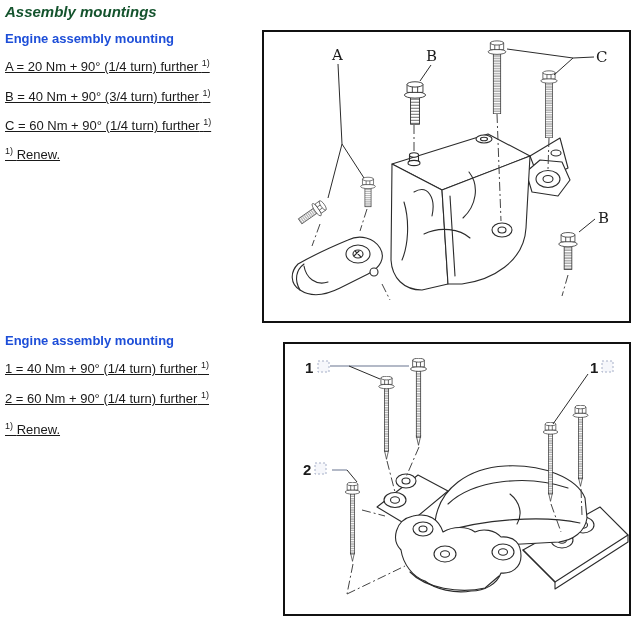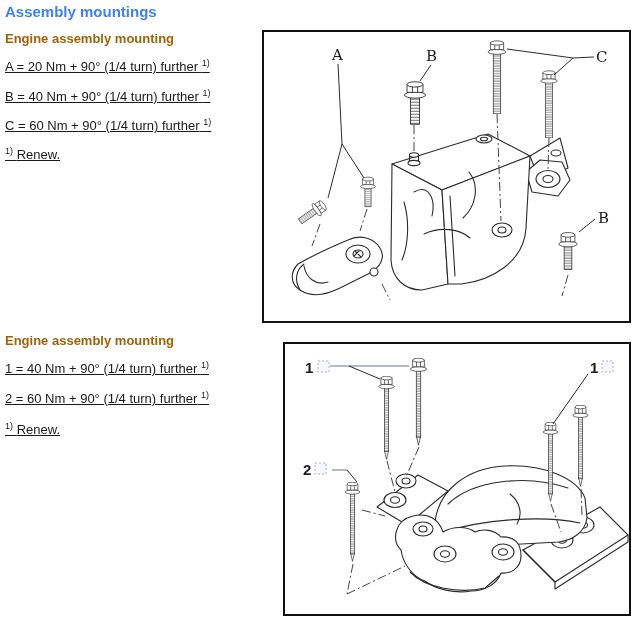--- a/index.html
+++ b/index.html
@@ -2,21 +2,21 @@
 <html><head>
 <meta charset="utf-8">
 <style>
   html,body{margin:0;padding:0;}
   body{
     width:634px;height:617px;position:relative;overflow:hidden;
     background:#ffffff;color:#1a1a1a;
     font-family:"Liberation Sans", sans-serif;
   }
   .h1{position:absolute;left:5px;top:3px;font-size:15px;font-weight:bold;}
-  .h2{position:absolute;left:5px;font-size:13px;font-weight:bold;color:#a16207;white-space:nowrap;}
+  .h2{position:absolute;left:5px;font-size:13px;font-weight:bold;color:#1d4ed8;white-space:nowrap;}
   .spec{position:absolute;left:5px;font-size:13px;white-space:nowrap;text-decoration:underline;}
   .spec sup{font-size:9px;line-height:0;}
   .fig{position:absolute;border:2px solid #111;background:#fff;}
   svg text.cap{font-family:"DejaVu Serif", serif;font-size:15px;fill:#1a1a1a;}
   svg text.num{font-family:"Liberation Sans", sans-serif;font-size:15px;font-weight:600;fill:#1a1a1a;}
   .ink{stroke:#2b2b2b;fill:none;stroke-width:1.1;stroke-linejoin:round;stroke-linecap:round;}
   .inkf{stroke:#2b2b2b;fill:#fff;stroke-width:1.1;stroke-linejoin:round;}
   .dd{stroke:#444;fill:none;stroke-width:1;stroke-dasharray:9 3 2 3;}
   .lead{stroke:#2b2b2b;fill:none;stroke-width:1;}
   .glead{stroke:#9aa3b5;fill:none;stroke-width:1.3;}
@@ -49,25 +49,25 @@
       <path d="M10,106 L13,119 L16,106 Z" fill="#fff" stroke="#2b2b2b"></path>
       <rect x="10" y="15" width="6" height="93" fill="url(#thr)" stroke="#2b2b2b"></rect>
       <ellipse cx="13" cy="15" rx="11" ry="3.2" fill="#fff" stroke="#2b2b2b"></ellipse>
       <path d="M5,3 h16 v9 h-16 z" fill="#fff" stroke="#2b2b2b"></path>
       <path d="M10.3,3 v9 M15.7,3 v9" stroke="#2b2b2b" fill="none"></path>
       <ellipse cx="13" cy="3" rx="8" ry="2.6" fill="#fff" stroke="#2b2b2b"></ellipse>
     </symbol>
   </defs>
 </svg>
 
-<div class="h1" style="color: #3b82f6;">Assembly mountings</div>
+<div class="h1" style="color: #14532d; font-style: italic;">Assembly mountings</div>
 
 <div class="h2" style="top:31px">Engine assembly mounting</div>
 <div class="spec" style="top:59px"><span>A = 20 Nm + 90° (1/4 turn) further</span> <sup>1)</sup></div>
-<div class="spec" style="top:89px"><span>B = 40 Nm + 90° (1/4 turn) further</span> <sup>1)</sup></div>
+<div class="spec" style="top:89px"><span>B = 40 Nm + 90° (3/4 turn) further</span> <sup>1)</sup></div>
 <div class="spec" style="top:118px"><span>C = 60 Nm + 90° (1/4 turn) further</span> <sup>1)</sup></div>
 <div class="spec" style="top:147px"><sup>1)</sup> <span>Renew.</span></div>
 
 <div class="h2" style="top:333px">Engine assembly mounting</div>
 <div class="spec" style="top:361px"><span>1 = 40 Nm + 90° (1/4 turn) further</span> <sup>1)</sup></div>
 <div class="spec" style="top:391px"><span>2 = 60 Nm + 90° (1/4 turn) further</span> <sup>1)</sup></div>
 <div class="spec" style="top:422px"><sup>1)</sup> <span>Renew.</span></div>
 
 <div class="fig" style="left:262px;top:30px;width:365px;height:289px">
 <svg width="365" height="289" viewBox="0 0 365 289">

